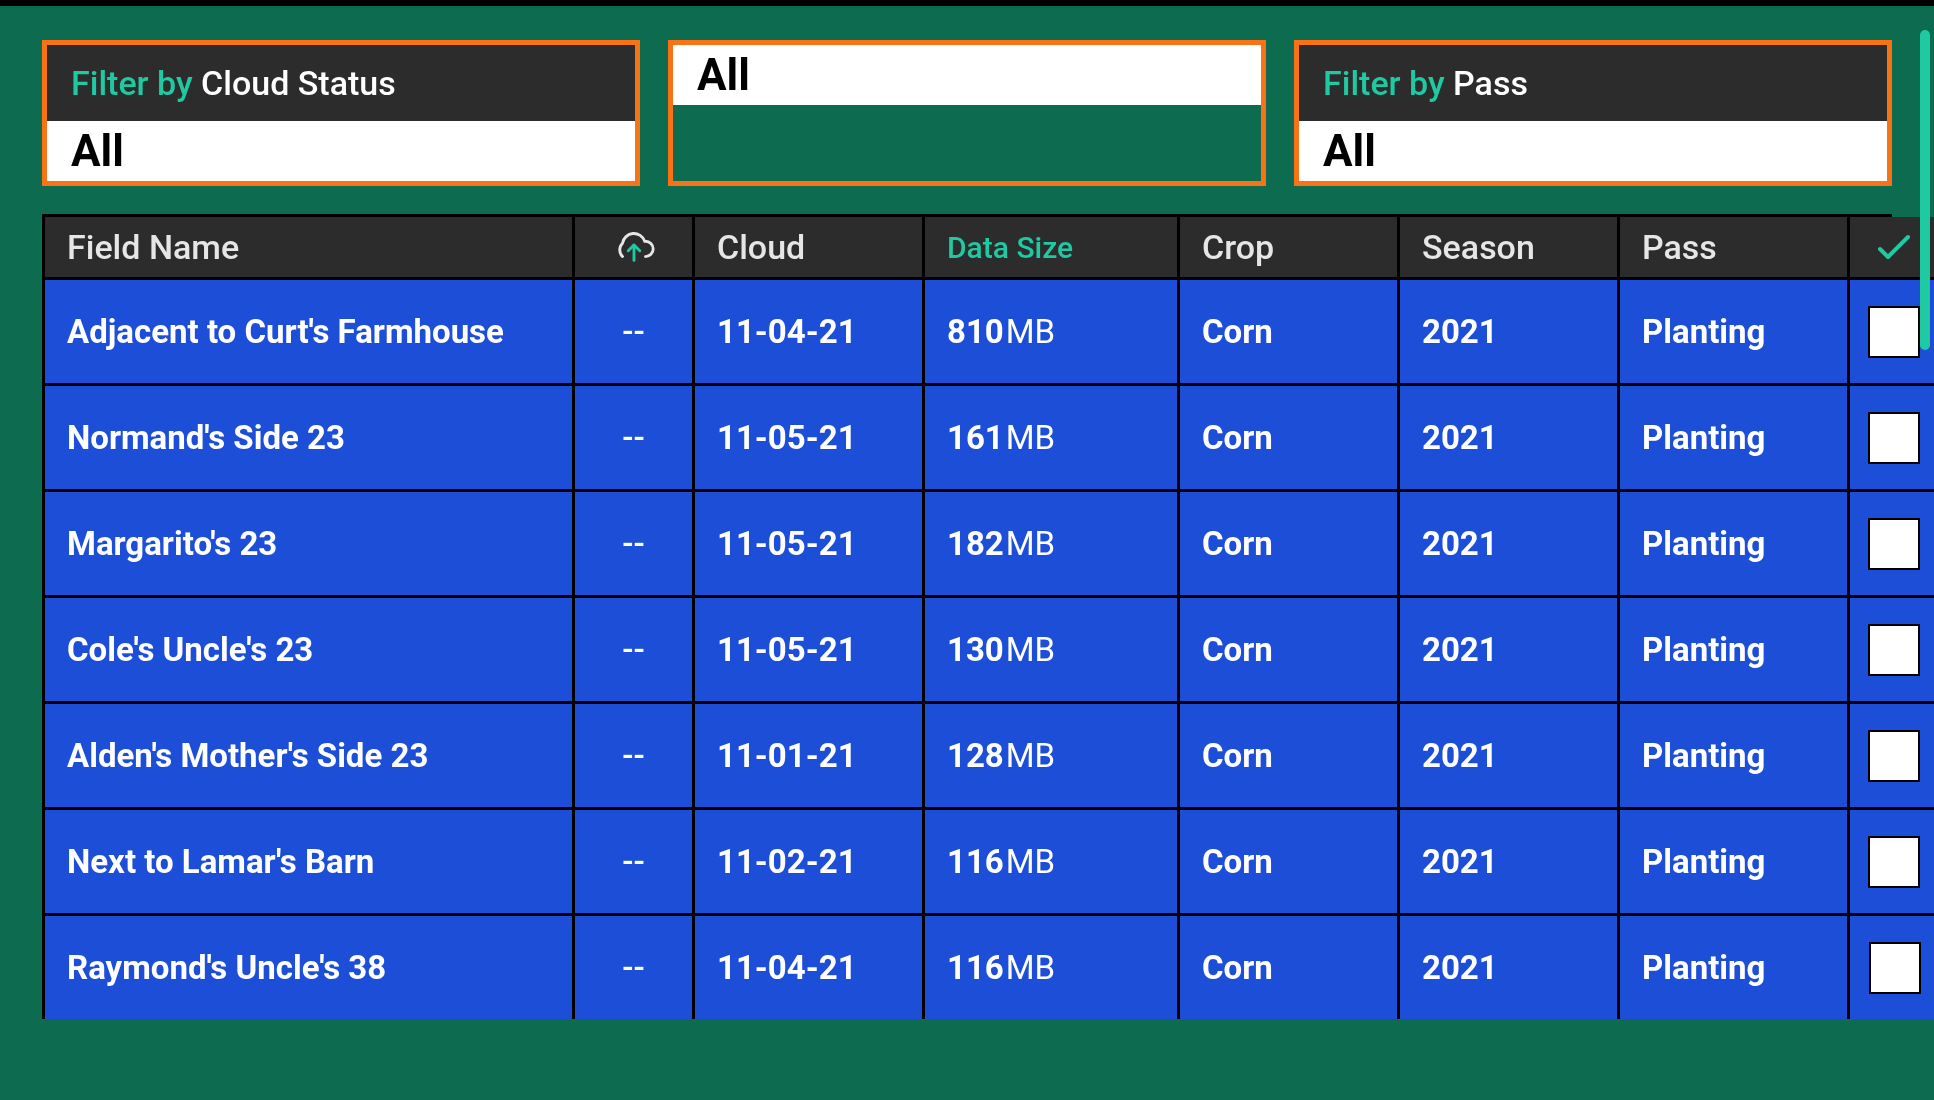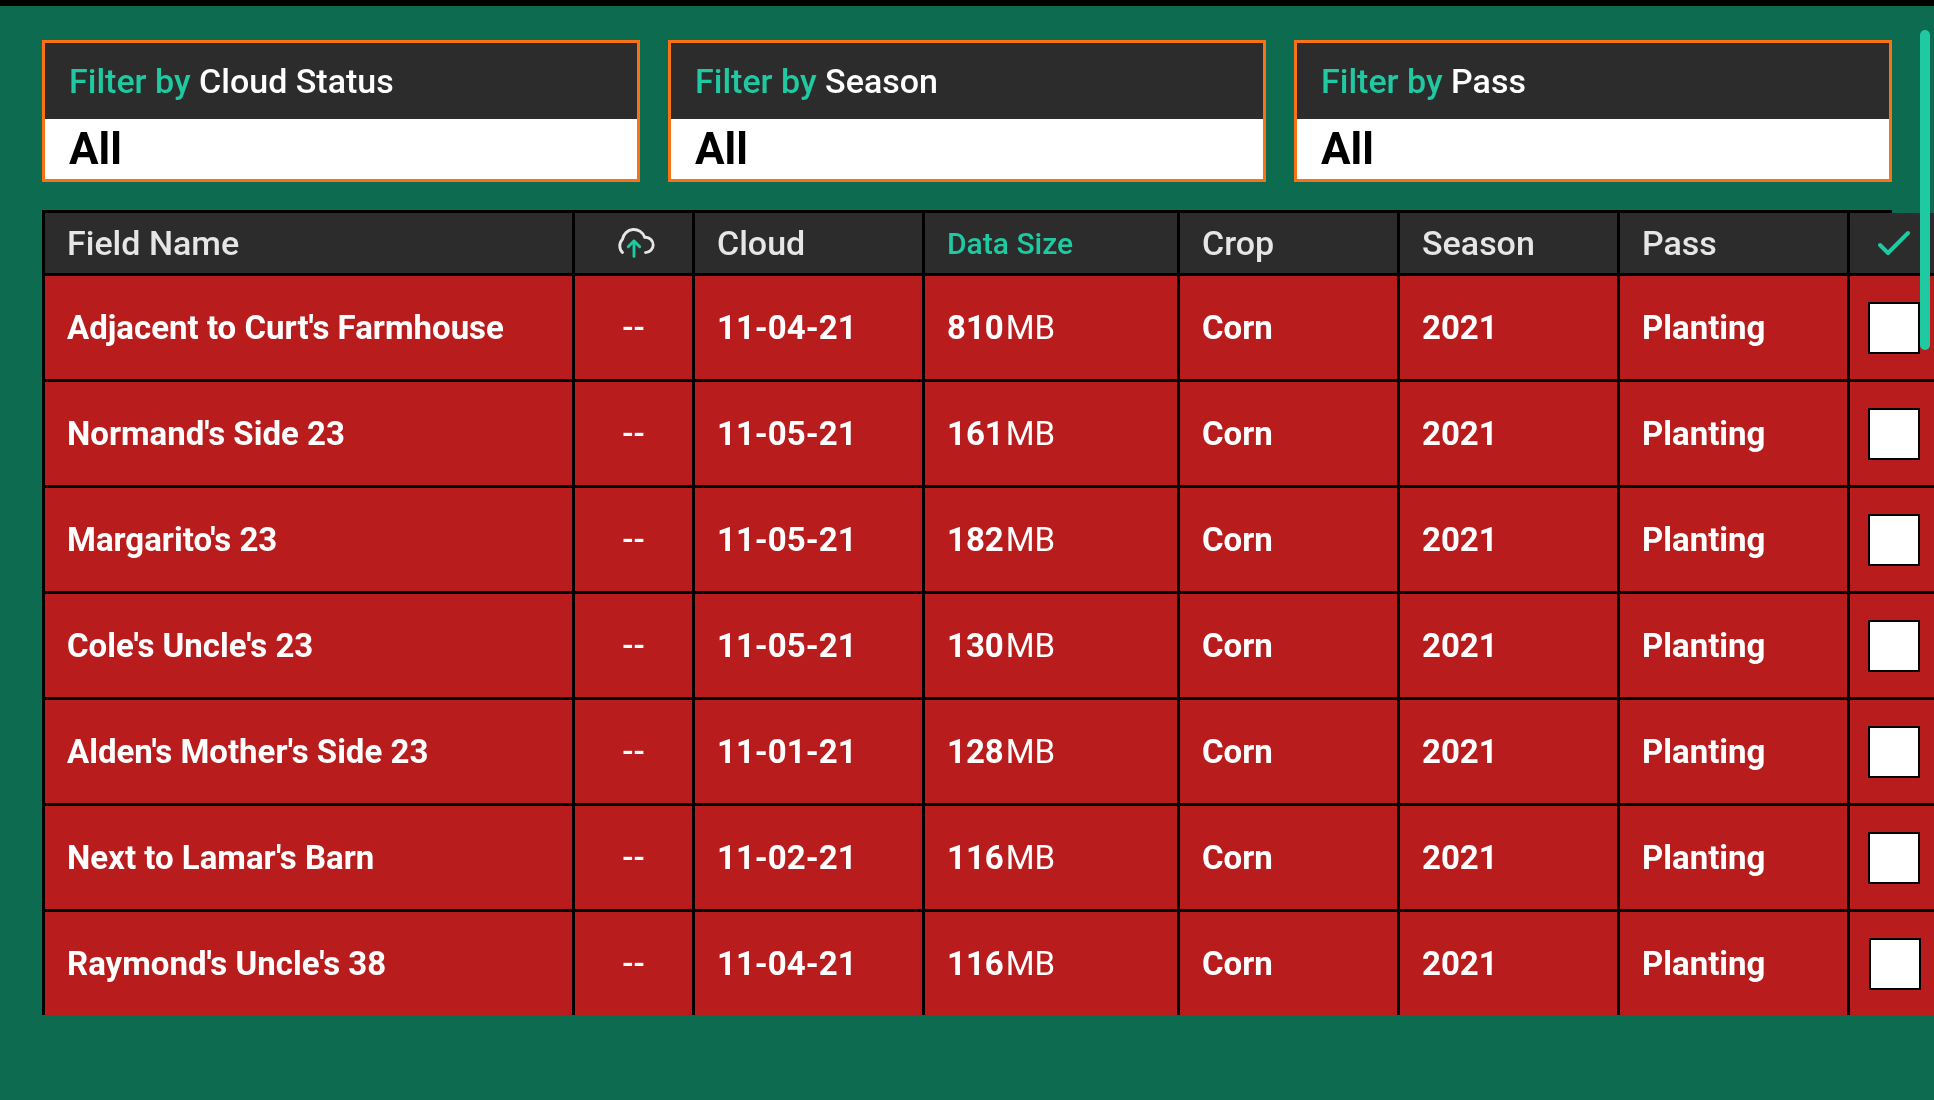--- a/index.html
+++ b/index.html
@@ -30,21 +30,21 @@
   .page {
     padding: 40px 42px 0 42px;
   }
   .filters {
     display: flex;
     gap: 28px;
     margin-bottom: 28px;
   }
   .filter {
     flex: 1;
-    border: 3px solid #f97316;
+    border: 5px solid #f97316;
   }
   .filter-header {
     background: #2c2c2c;
     padding: 18px 24px;
     font-size: 34px;
     font-weight: 500;
   }
   .filter-header .label-prefix { color: #1fc9a2; }
   .filter-header .label-suffix { color: #fff; }
   .filter-value {
@@ -73,21 +73,21 @@
     background: #2c2c2c;
     color: #e6e6e6;
     font-size: 34px;
     font-weight: 500;
     height: 60px;
   }
   .th.sorted { color: #1fc9a2; font-size: 30px; }
   .th.center { justify-content: center; padding: 0; }
   .th.checkcol { justify-content: center; padding: 0; }
   .td {
-    background: #b91c1c;
+    background: #1d4ed8;
     color: #fff;
     font-size: 33px;
     font-weight: 700;
     height: 106px;
     border-top: 3px solid #000;
   }
   .td.cloud { justify-content: center; font-weight: 500; }
   .td.size .num { font-weight: 700; }
   .td.size .unit { font-weight: 400; margin-left: 2px; }
   .td.checkcell { justify-content: center; padding: 0; }
@@ -112,24 +112,20 @@
 
     <div class="filter">
       <div class="filter-header">
         <span class="label-prefix">Filter by</span>
         <span class="label-suffix">Cloud Status</span>
       </div>
       <div class="filter-value">All</div>
     </div>
 
     <div class="filter">
-      <div class="filter-header">
-        <span class="label-prefix">Filter by</span>
-        <span class="label-suffix">Season</span>
-      </div>
       <div class="filter-value">All</div>
     </div>
 
     <div class="filter">
       <div class="filter-header">
         <span class="label-prefix">Filter by</span>
         <span class="label-suffix">Pass</span>
       </div>
       <div class="filter-value">All</div>
     </div>

